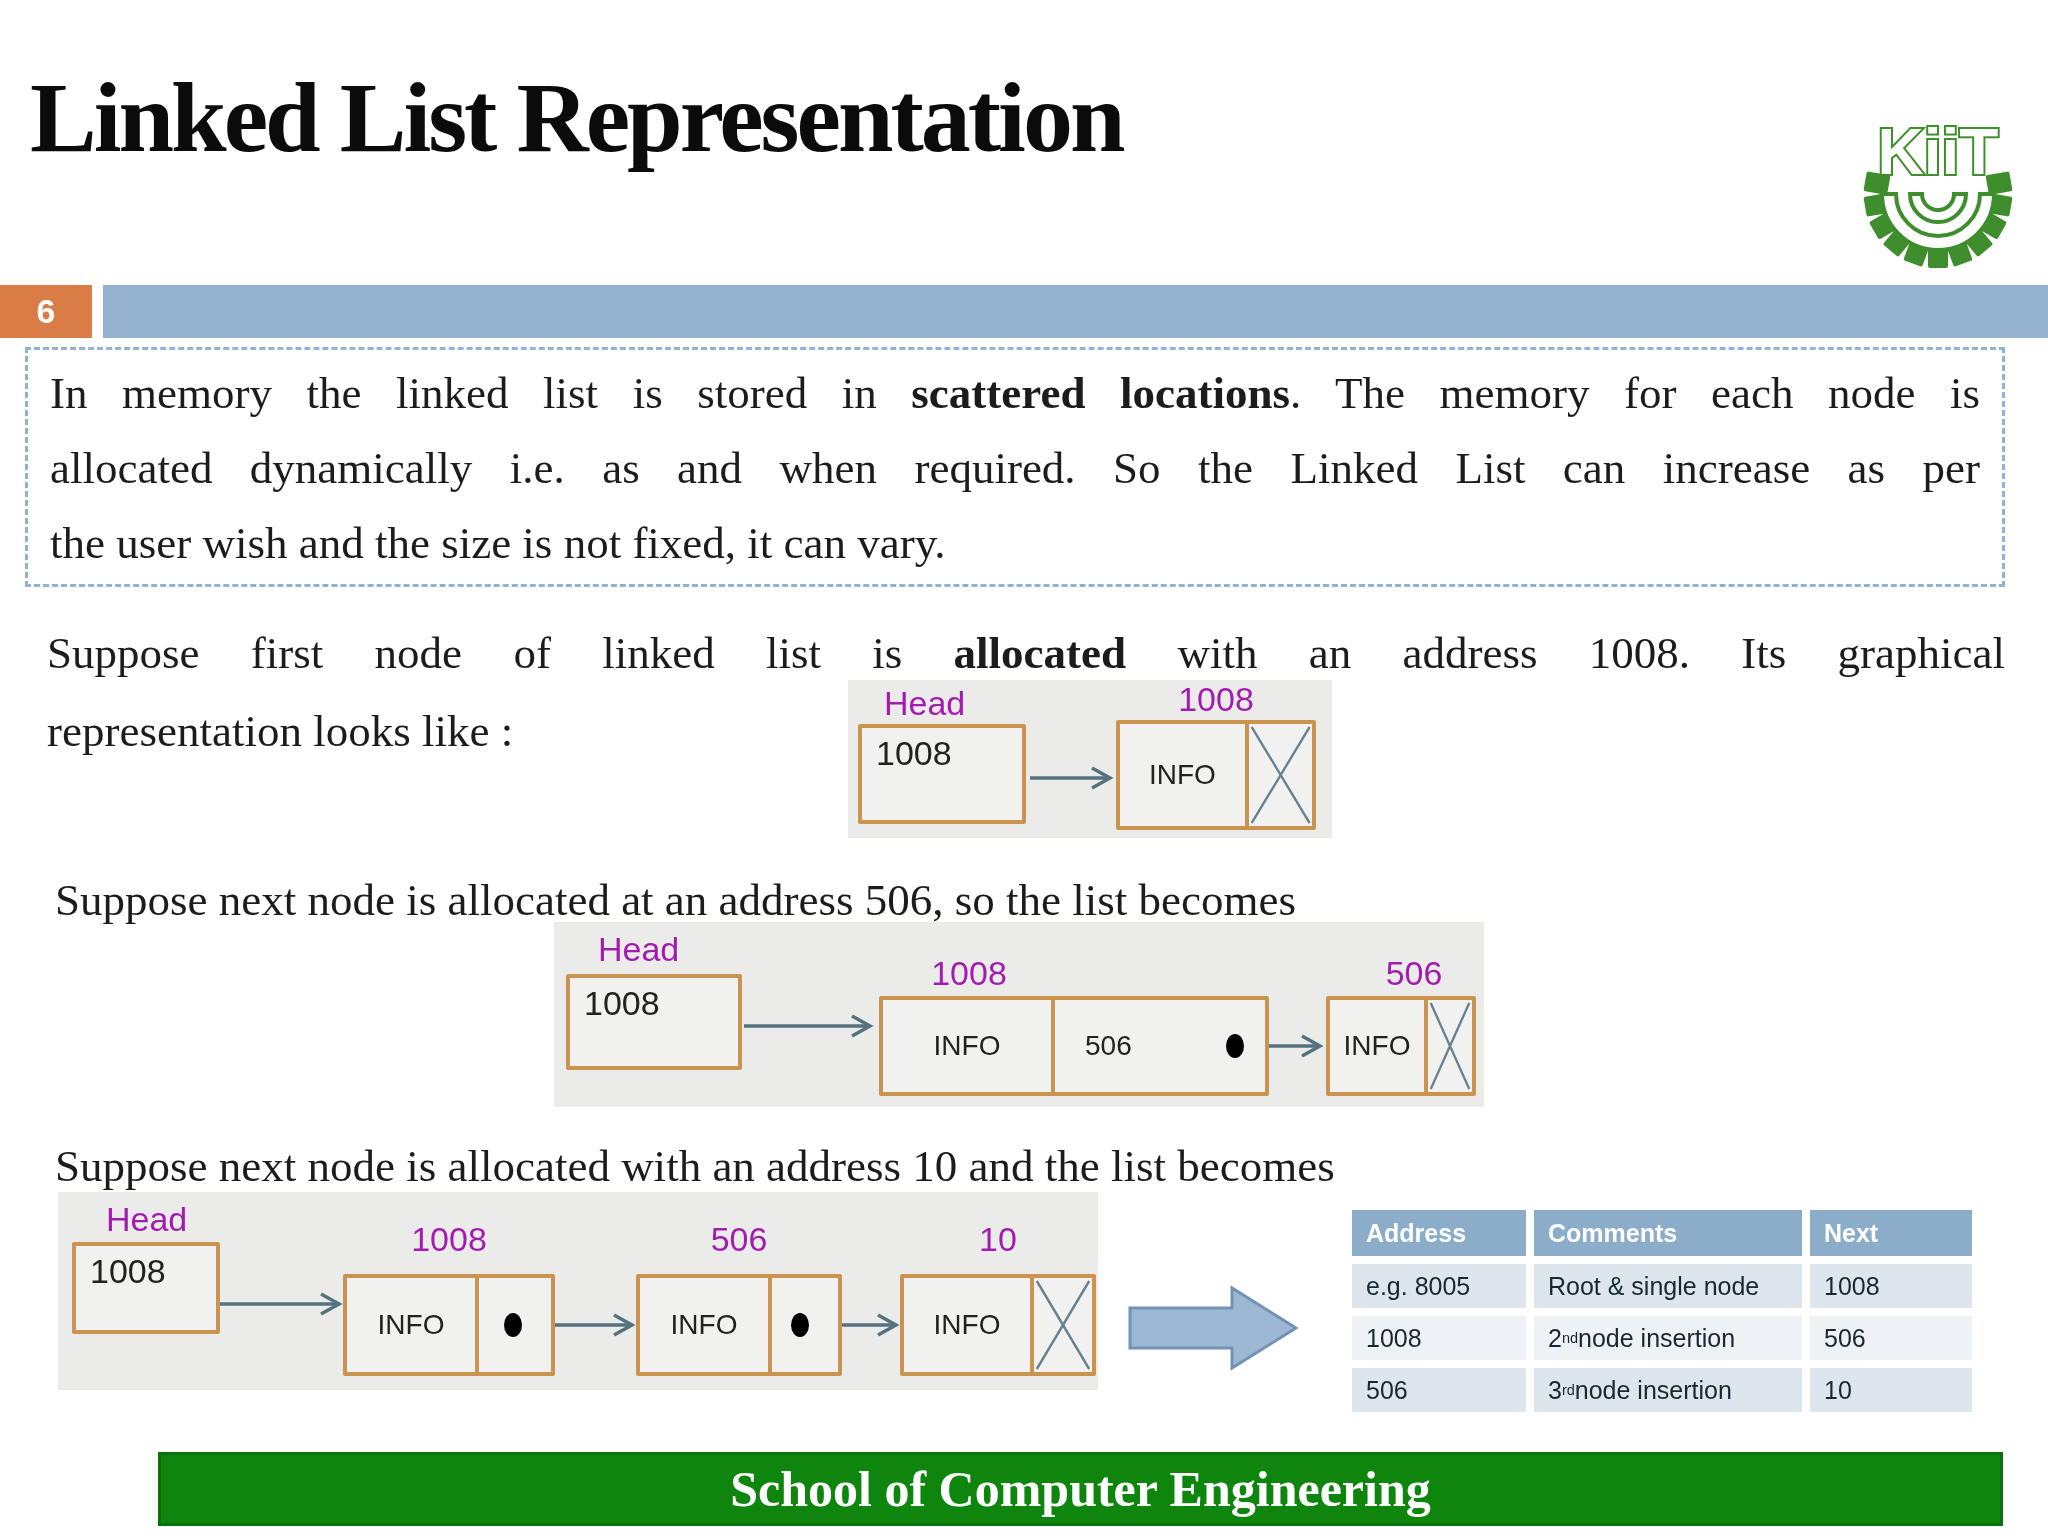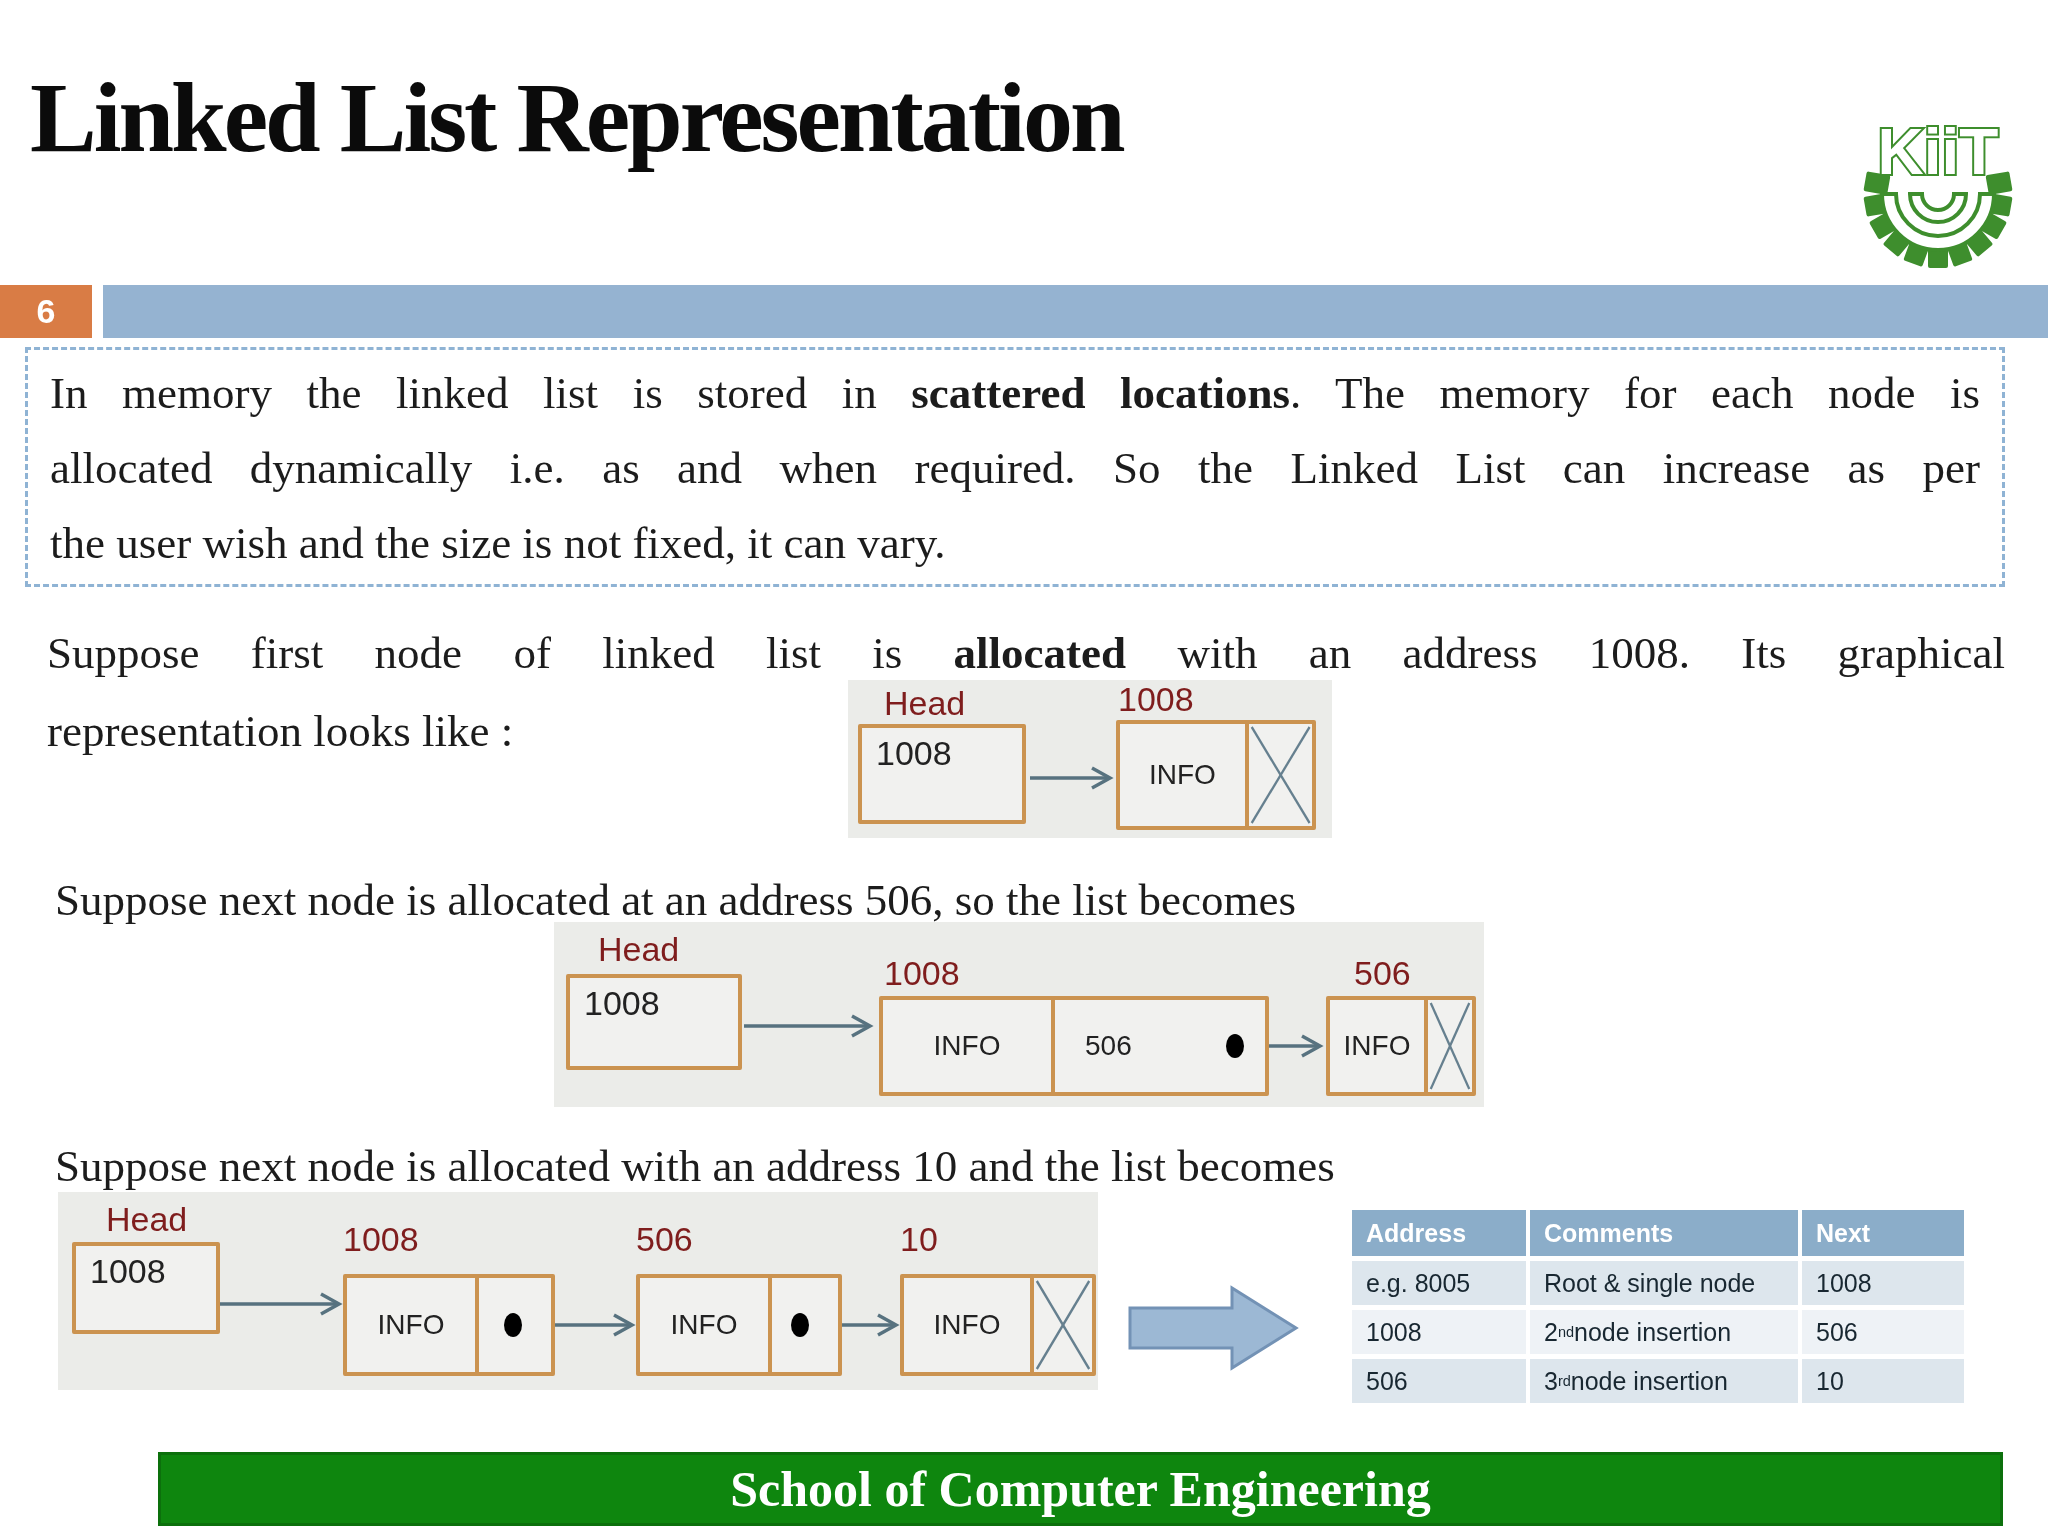--- a/index.html
+++ b/index.html
@@ -23,41 +23,41 @@
   .iline.last{text-align-last:left;}
   .b{font-weight:700;}
 
   .pline{position:absolute;color:#1c1c1c;font-size:45px;line-height:76px;white-space:nowrap;}
   .pjust{white-space:normal;text-align:justify;text-align-last:justify;}
 
   
   .panel{position:absolute;background:#ebece9;}
   .panel svg.lines{position:absolute;left:0;top:0;}
   .dlabel{position:absolute;font-family:"Liberation Sans",sans-serif;font-size:34px;
-          color:#7f1d1d;text-align:left;white-space:nowrap;}
+          color:#a21caf;text-align:center;white-space:nowrap;}
   .obox{position:absolute;border:4px solid #cb9350;border-radius:2px;background:#f1f1ef;
         box-sizing:border-box;}
   .obox .val{display:block;padding:6px 14px;font-family:"Liberation Sans",sans-serif;
              font-size:34px;color:#222222;}
   .nbox{display:flex;}
   .ncell{display:flex;align-items:center;justify-content:center;height:100%;
          font-family:"Liberation Sans",sans-serif;font-size:28px;color:#222222;box-sizing:border-box;}
   .ncell + .ncell{border-left:4px solid #cb9350;}
   .xcell svg{width:100%;height:100%;display:block;}
   .dot{position:absolute;width:18px;height:24px;background:#000000;border-radius:50%;}
   .arrow line, .arrow polyline{stroke:#57727f;stroke-width:3.5;fill:none;}
   .xmark line{stroke:#66808f;stroke-width:2.5;}
 
   
   .bigarrow{position:absolute;left:1128px;top:1282px;}
 
   
   .addrtable{position:absolute;left:1352px;top:1210px;width:612px;display:grid;
              grid-template-columns:174px 268px 162px;column-gap:4px;row-gap:5px;
-             font-family:"Liberation Sans",sans-serif;}
+             font-family:"Liberation Sans",sans-serif;gap:8px;}
   .th{height:46px;background:#8badc9;color:#ffffff;font-weight:700;font-size:25px;
       display:flex;align-items:center;padding-left:14px;box-sizing:border-box;}
   .td{height:44px;font-size:25px;color:#182731;display:flex;align-items:center;
       padding-left:14px;box-sizing:border-box;}
   .rowa{background:#dde6ed;}
   .rowb{background:#eef2f6;}
   .sup{font-size:0.58em;vertical-align:super;line-height:0;}
 
   
   .footer{position:absolute;left:158px;top:1452px;width:1845px;height:74px;background:#0e860e;

